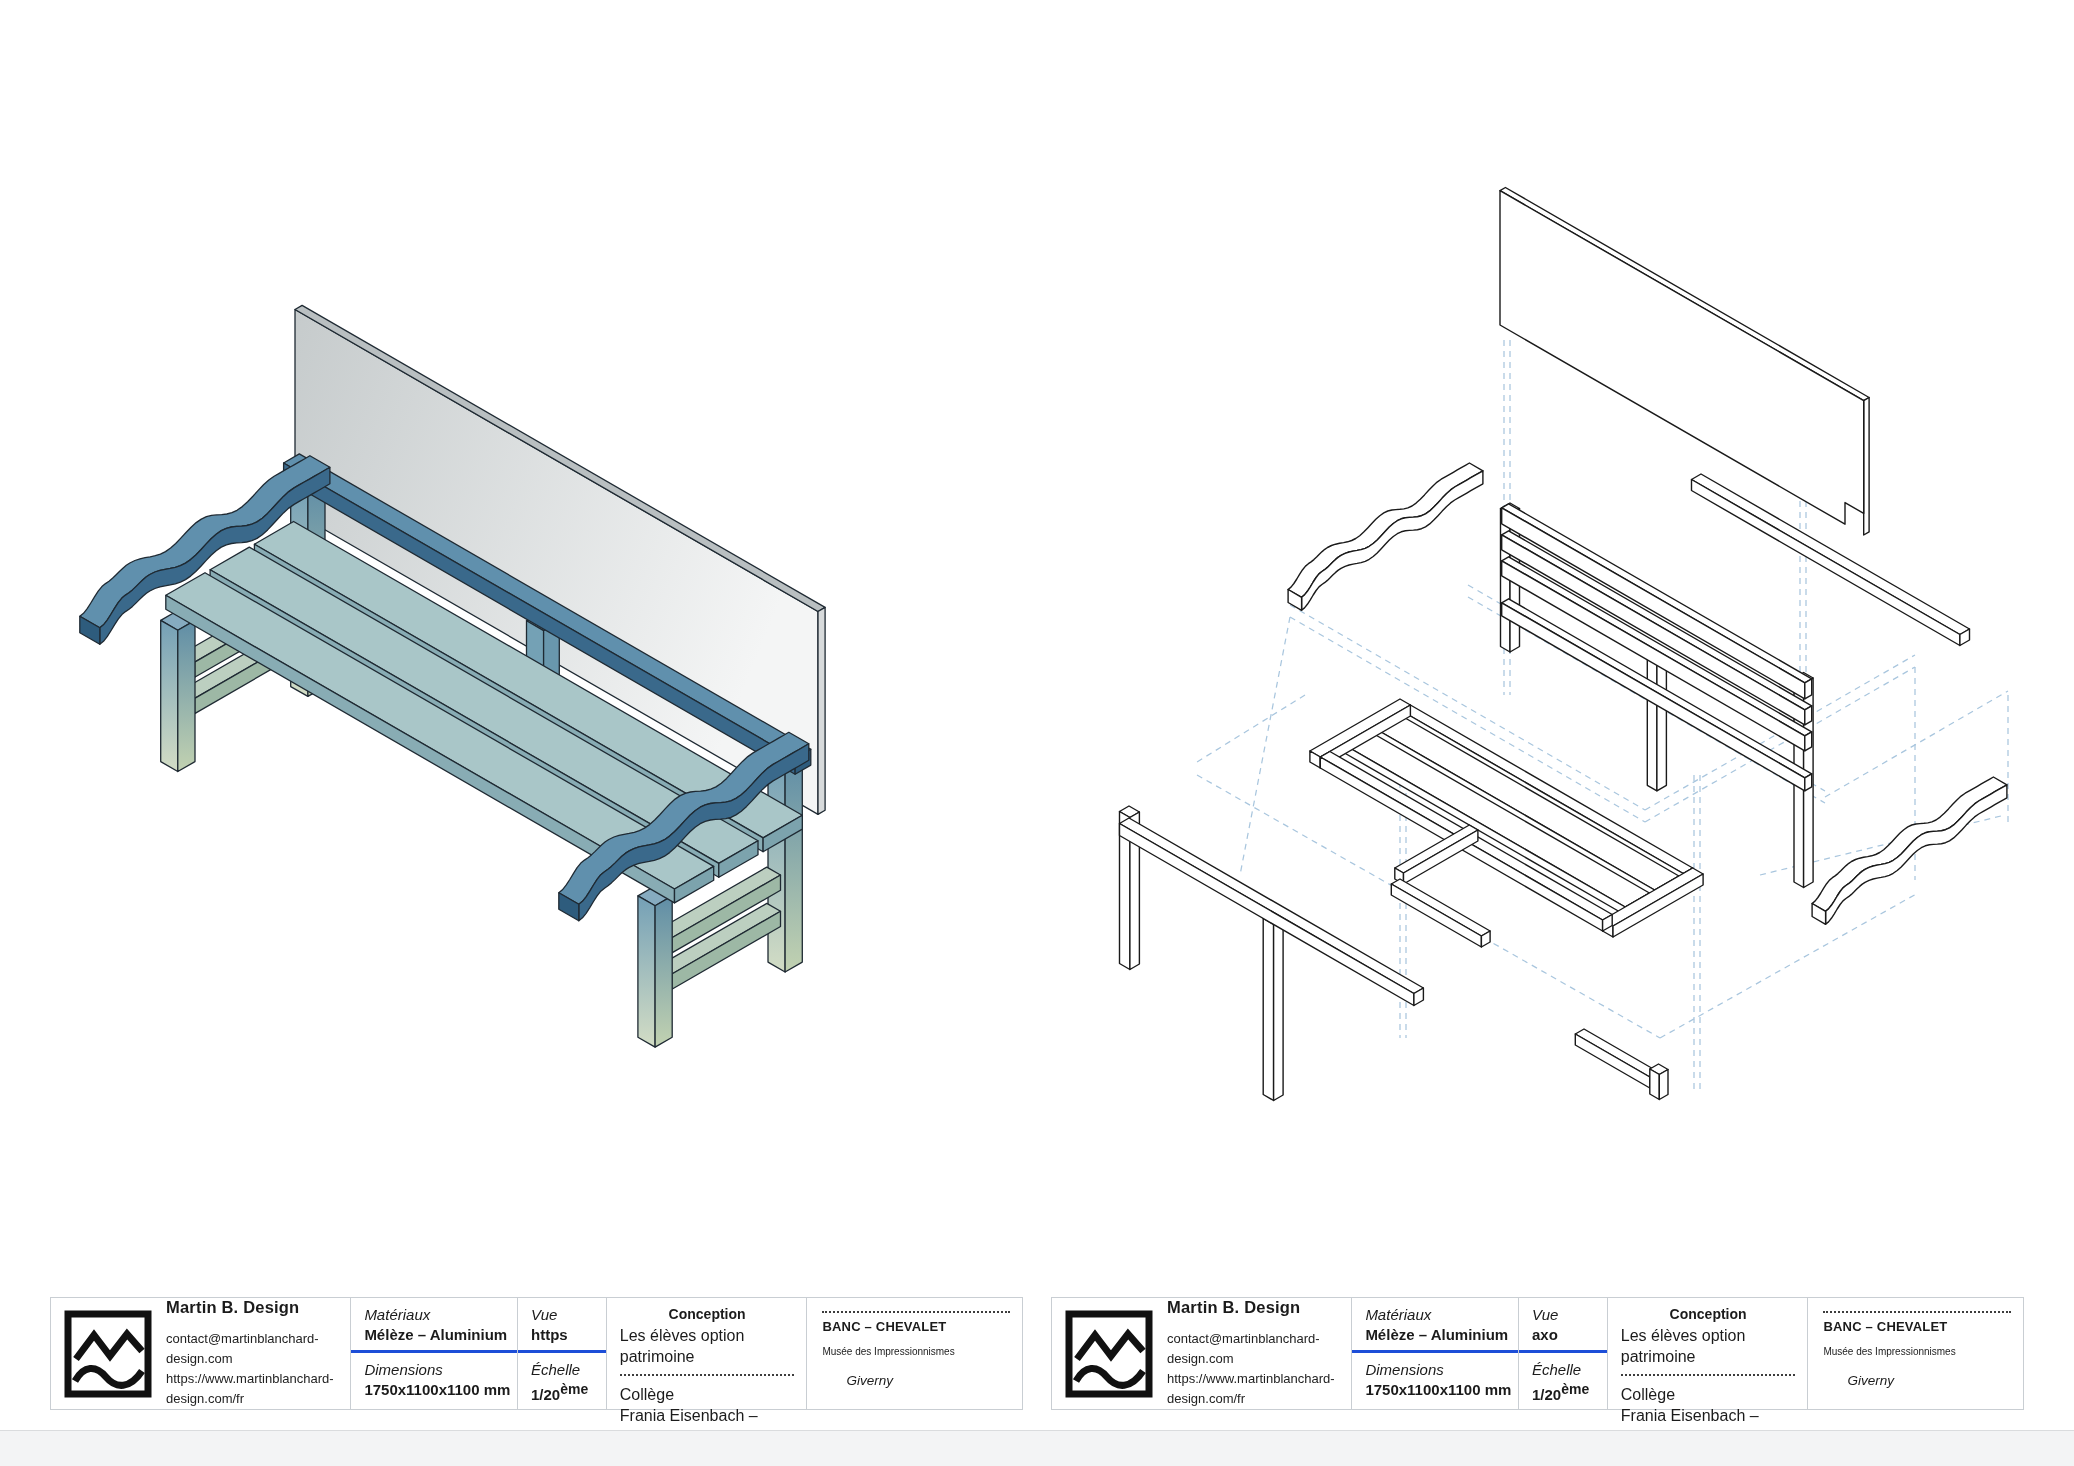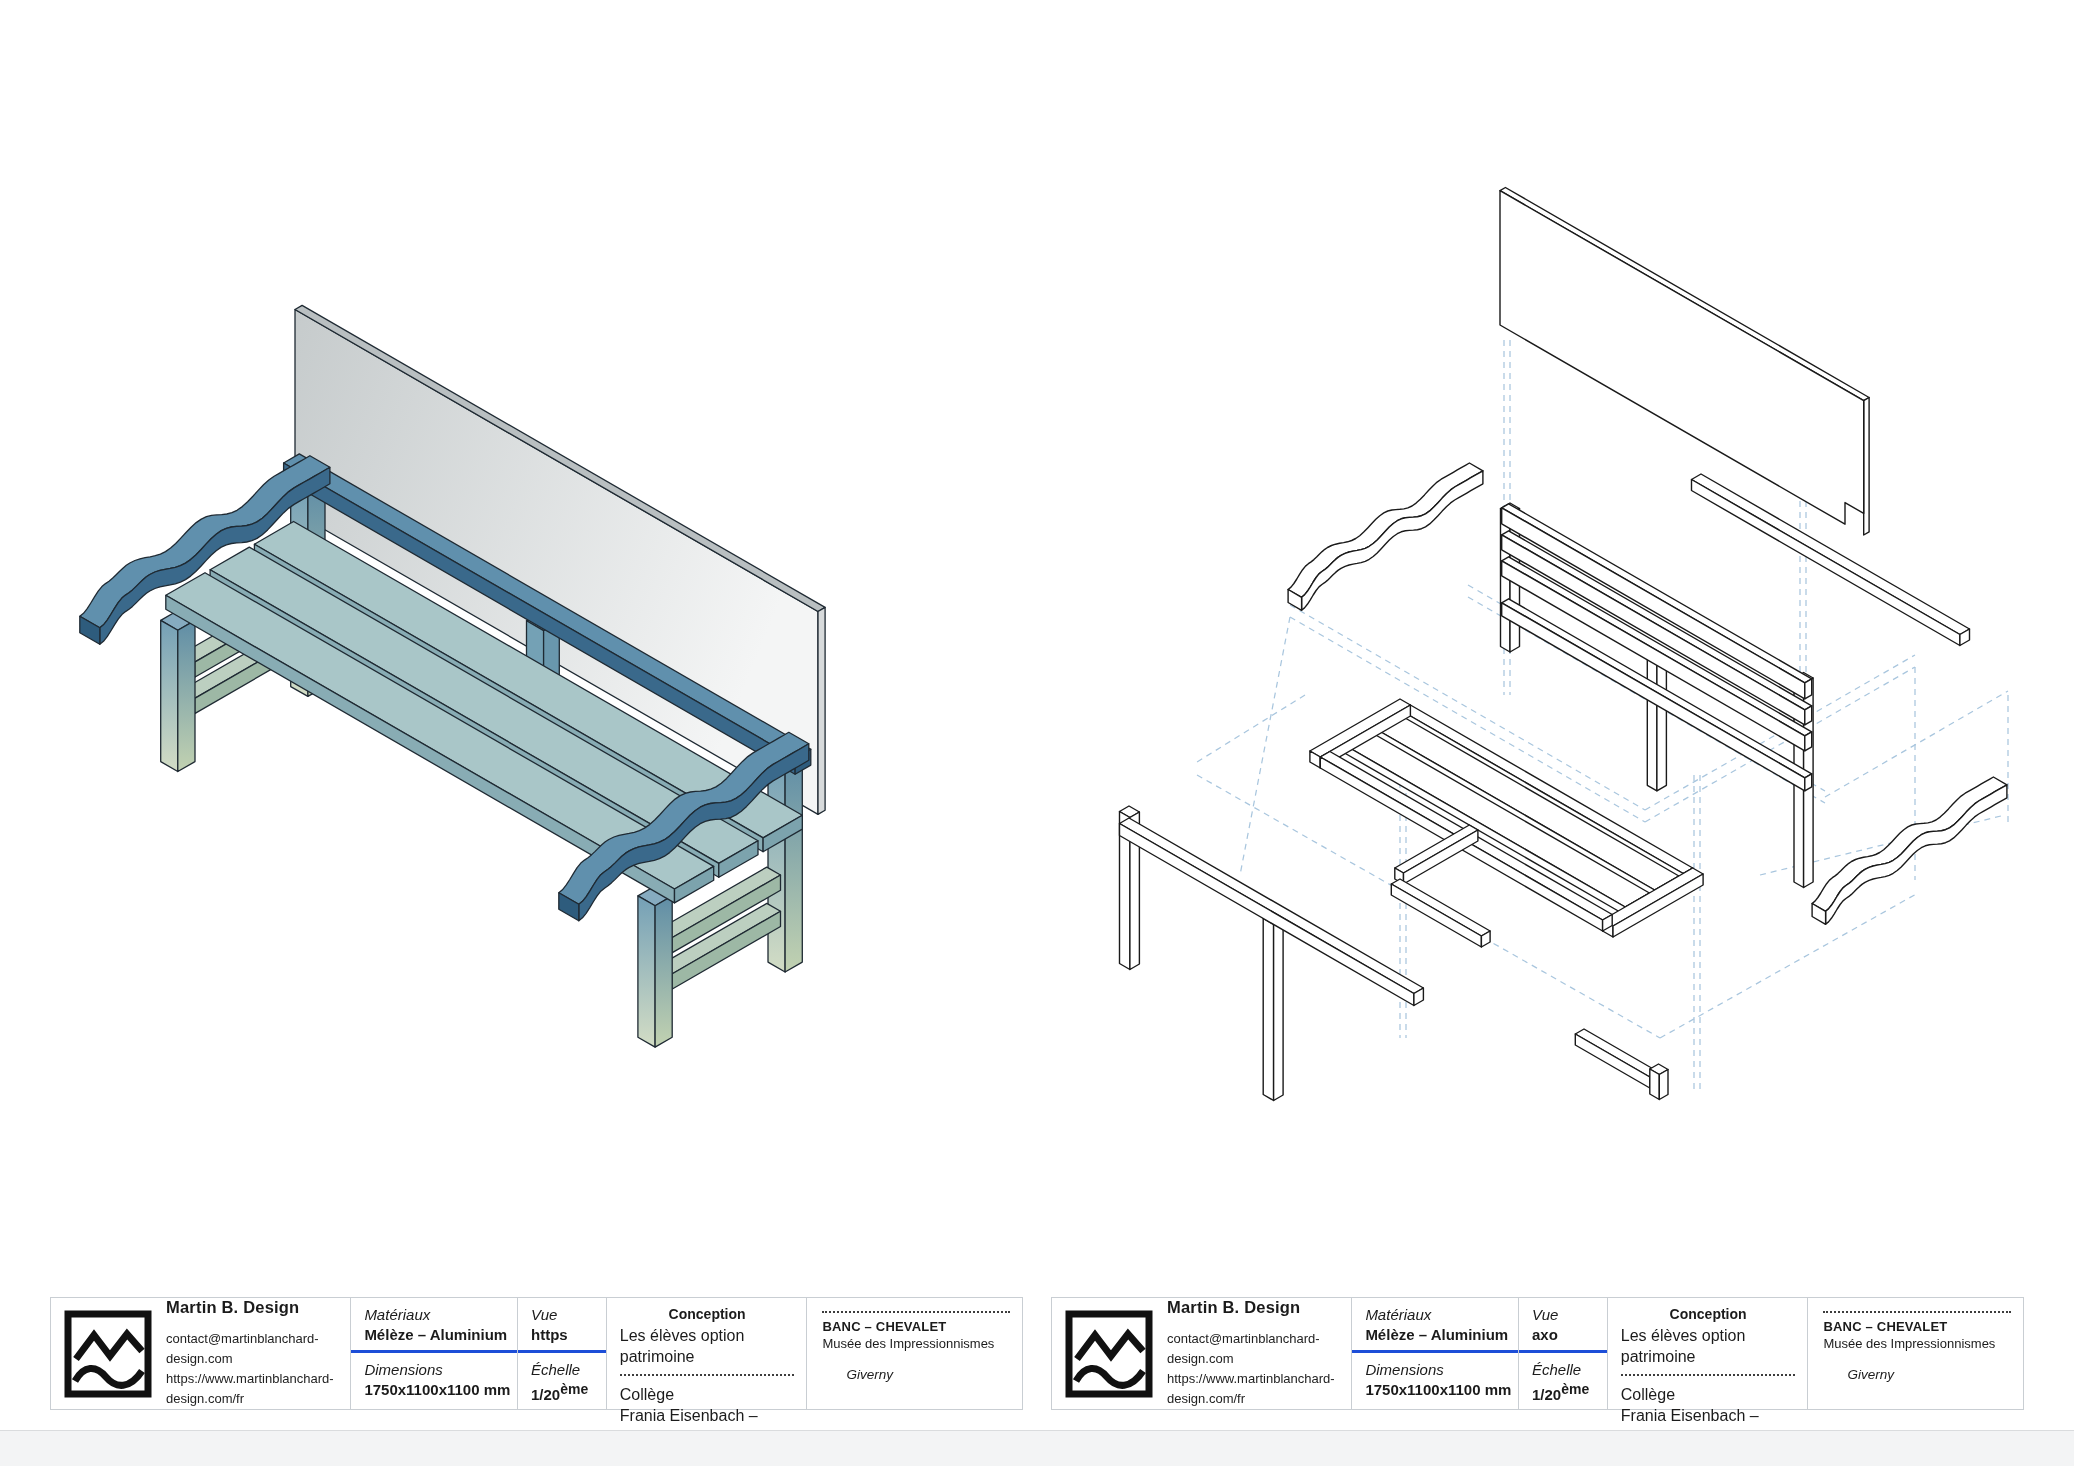--- a/index.html
+++ b/index.html
@@ -32,21 +32,21 @@
   .tb-label{font-style:italic; font-size:15px; margin-bottom:3px;}
   .tb-value{font-weight:bold; font-size:15px;}
   .tb-value sup{font-size:14px; font-weight:bold;}
   .tb-col4{width:201px; padding:8px 12px 0 13px; box-sizing:border-box;}
   .tb-strong{font-weight:bold; font-size:14px; margin-bottom:3px;text-align:center;}
   .tb-line{font-size:16px; line-height:1.32;}
   .dotted-rule{border-top:2px dotted #3d3d3d; height:0; margin:7px 0 8px 0;}
   .tb-col5{width:216px; padding:13px 12px 0 15px; box-sizing:border-box;}
   .tb-col5 .dotted-rule{margin:0 0 6px 0;}
   .tb-title{font-weight:bold; font-size:13px; letter-spacing:.2px;}
-  .tb-museum{font-size:13px; margin-top:2px;}
+  .tb-museum{font-size:10px; margin-top:12px;}
   .tb-city{font-style:italic; font-size:13.5px; margin-top:16px;margin-left:24px;}
 
   .footer-strip{
     position:absolute; left:0; top:1430px; width:2074px; height:36px;
     background:#f3f4f5; border-top:1px solid #dadcde;
   }
 </style>
 </head>
 <body>
 

